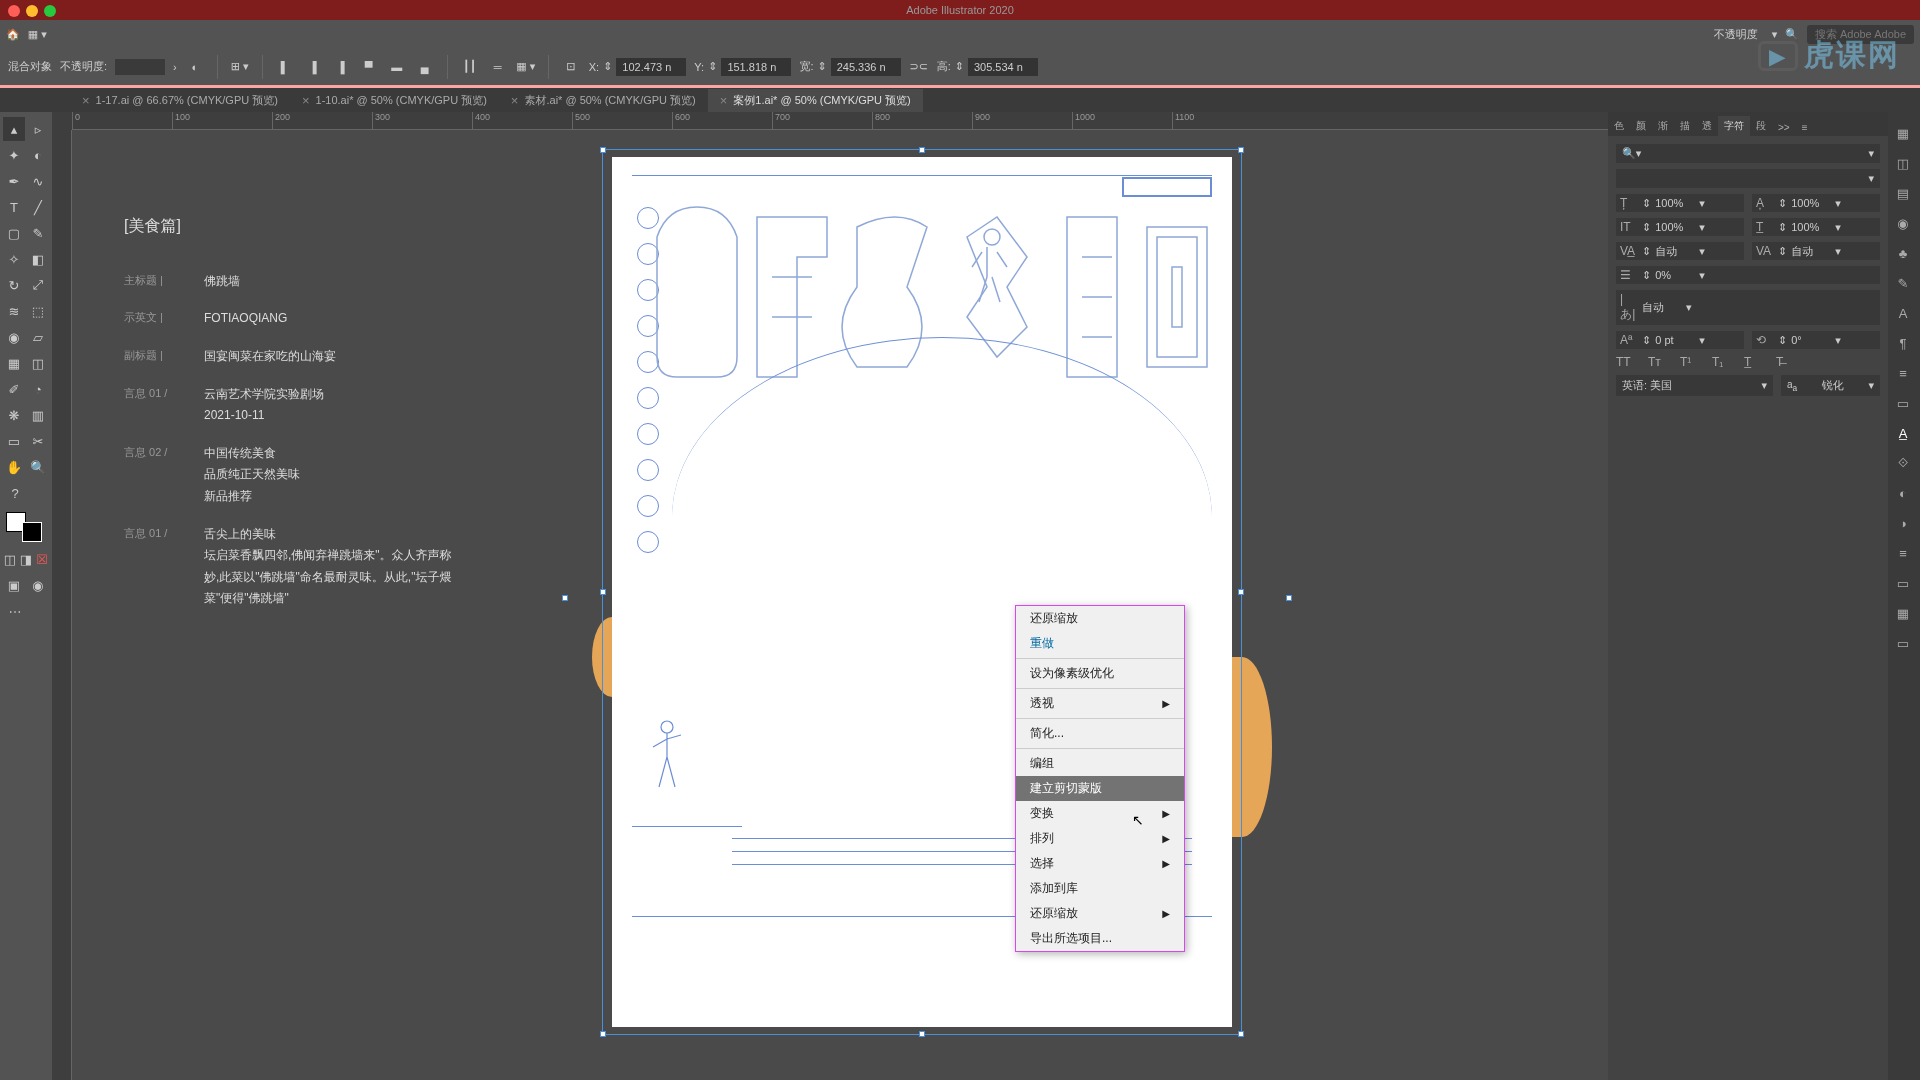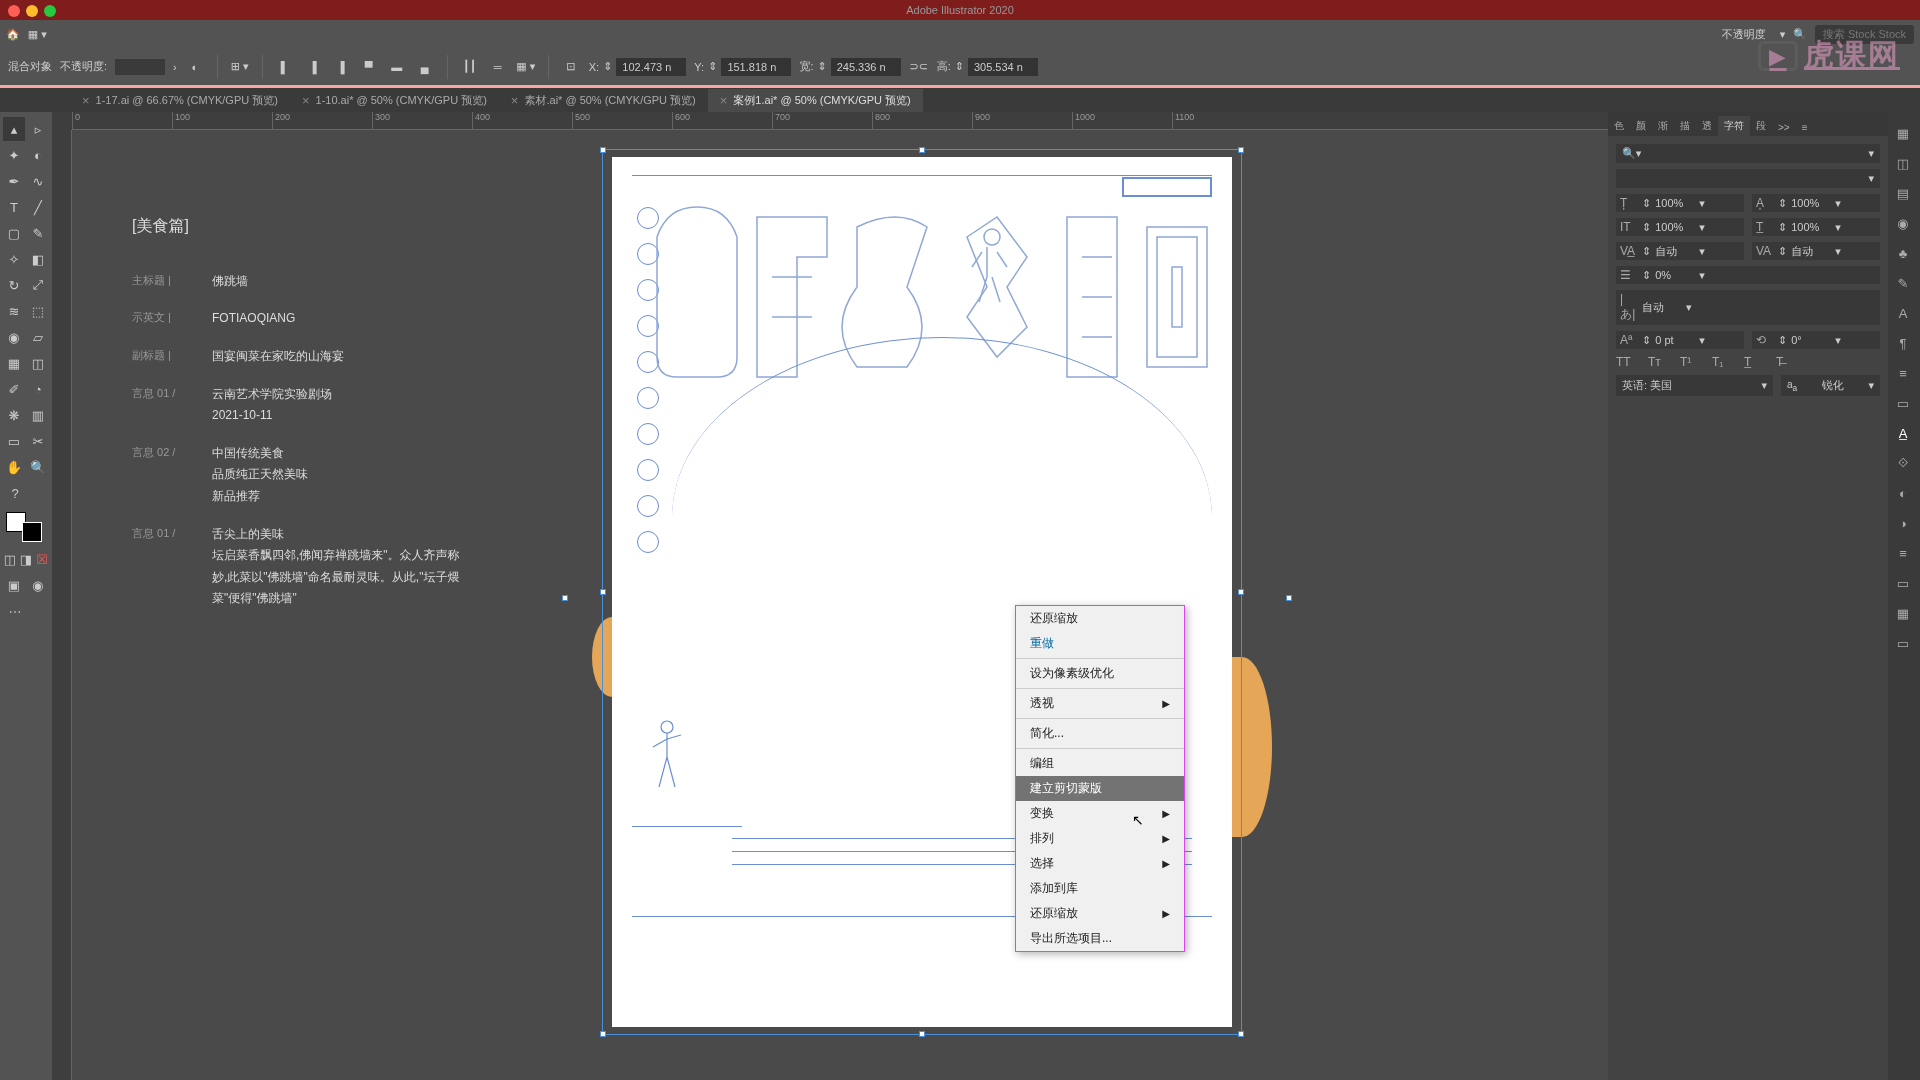--- a/index.html
+++ b/index.html
@@ -47,21 +47,21 @@
 .stroke-sw { width: 20px; height: 20px; background: #000; border: 1px solid #fff; position: absolute; bottom: 0; right: 4px; }
 
 
 .canvas-area { flex: 1; background: #4a4a4a; position: relative; overflow: hidden; }
 .ruler-h { position: absolute; top: 0; left: 20px; right: 0; height: 18px; background: #3e3e3e; border-bottom: 1px solid #666; font-size: 9px; color: #999; display: flex; }
 .ruler-h span { width: 100px; border-left: 1px solid #666; padding-left: 2px; }
 .ruler-v { position: absolute; top: 18px; left: 0; bottom: 0; width: 20px; background: #3e3e3e; border-right: 1px solid #666; }
 .ruler-corner { position: absolute; top: 0; left: 0; width: 20px; height: 18px; background: #3e3e3e; }
 
 
-.notes { position: absolute; left: 80px; top: 100px; color: #bbb; font-size: 12px; line-height: 1.8; }
+.notes { position: absolute; left: 72px; top: 100px; color: #bbb; font-size: 12px; line-height: 1.8; }
 .notes-title { font-size: 16px; margin-bottom: 30px; color: #ddd; }
 .notes-row { display: flex; gap: 20px; margin-bottom: 16px; }
 .notes-label { width: 60px; color: #999; font-size: 11px; }
 .notes-val { color: #ddd; max-width: 260px; }
 
 
 .artboard-wrap { position: absolute; left: 560px; top: 45px; }
 .artboard { width: 620px; height: 870px; background: #fff; position: relative; }
 .selection-box { position: absolute; left: -10px; top: -8px; right: -10px; bottom: -8px; border: 1px solid #4a90d9; }
 .sel-handle { width: 6px; height: 6px; background: #fff; border: 1px solid #4a90d9; position: absolute; }
@@ -96,21 +96,21 @@
 .panel-tab { padding: 3px 6px; color: #aaa; }
 .panel-tab.act { background: #434343; color: #ddd; }
 .char-panel { padding: 8px; font-size: 11px; }
 .cp-row { display: flex; gap: 8px; margin-bottom: 6px; align-items: center; }
 .cp-field { display: flex; align-items: center; gap: 4px; background: #383838; padding: 2px 4px; flex: 1; }
 .cp-field input { background: none; border: none; color: #ccc; width: 40px; font-size: 11px; }
 .cp-icon { width: 18px; font-size: 12px; color: #aaa; }
 .cp-select { background: #383838; flex: 1; padding: 3px 6px; display: flex; justify-content: space-between; align-items: center; }
 
 
-.watermark { position: absolute; top: 35px; right: 20px; font-size: 30px; font-weight: bold; color: #f9a8d4; opacity: 0.5; letter-spacing: 2px; z-index: 100; display: flex; align-items: center; gap: 6px; text-decoration: underline; }
+.watermark { position: absolute; top: 35px; right: 20px; font-size: 30px; font-weight: bold; color: #7dd3fc; opacity: 0.5; letter-spacing: 2px; z-index: 100; display: flex; align-items: center; gap: 6px; }
 .watermark .wm-icon { width: 40px; height: 30px; border: 3px solid #666; border-radius: 6px; display: flex; align-items: center; justify-content: center; }
 
 .cursor-arrow { position: absolute; left: 1132px; top: 812px; font-size: 14px; color: #000; z-index: 999; }
 
 .right-side { display: flex; }
 </style>
 </head>
 <body>
 
 <div class="mac-controls">
@@ -125,21 +125,21 @@
 
 <div class="menubar">
   <div class="menubar-left">
     <span>🏠</span>
     <span>▦ ▾</span>
   </div>
   <div class="menubar-right">
     <span class="menubar-item">不透明度</span>
     <span>▾</span>
     <span>🔍</span>
-    <span class="search-stock">搜索 Stock Stock</span>
+    <span class="search-stock">搜索 Adobe Adobe</span>
   </div>
 </div>
 
 <div class="control-bar">
   <span class="control-label">混合对象</span>
   <span class="control-label">不透明度:</span>
   <input class="control-input" value="" style="">
   <span>›</span>
   <span class="cb-icon">◐</span>
   <div class="cb-sep"></div>

